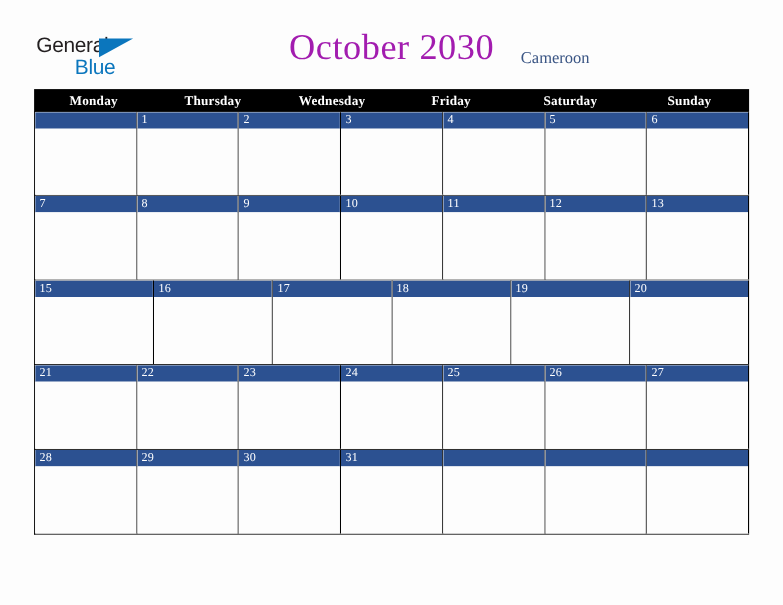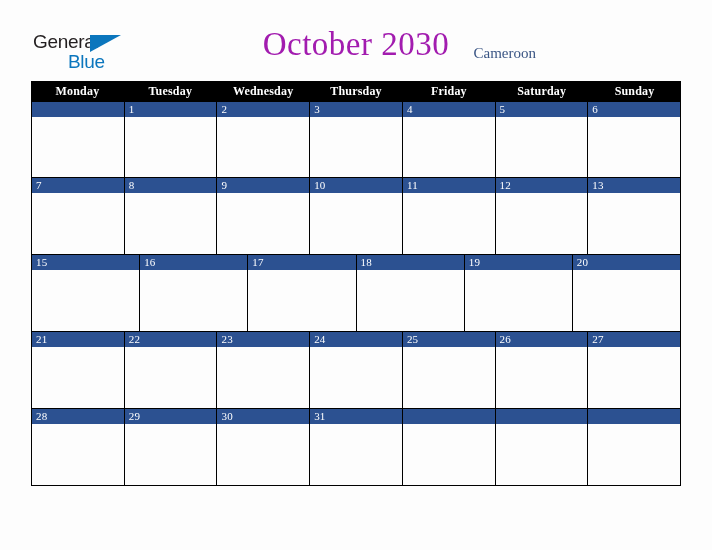--- a/index.html
+++ b/index.html
@@ -158,23 +158,22 @@
 
   <div class="title">October 2030</div>
 
   <div class="locale">Cameroon</div>
 
 </div>
 
 <div class="calendar">
   <div class="weekday-row" id="weekday-row">
       <div class="weekday-cell">Monday</div>
-      <div class="weekday-cell">Tuesday</div>
+      <div class="weekday-cell">Thursday</div>
       <div class="weekday-cell">Wednesday</div>
-      <div class="weekday-cell">Thursday</div>
       <div class="weekday-cell">Friday</div>
       <div class="weekday-cell">Saturday</div>
       <div class="weekday-cell">Sunday</div>
     </div>
   <div id="weeks-container">
       <div class="week-row first">
         <div class="day-cell">
           <div class="day-band">
             <span class="day-number"></span>
           </div>

